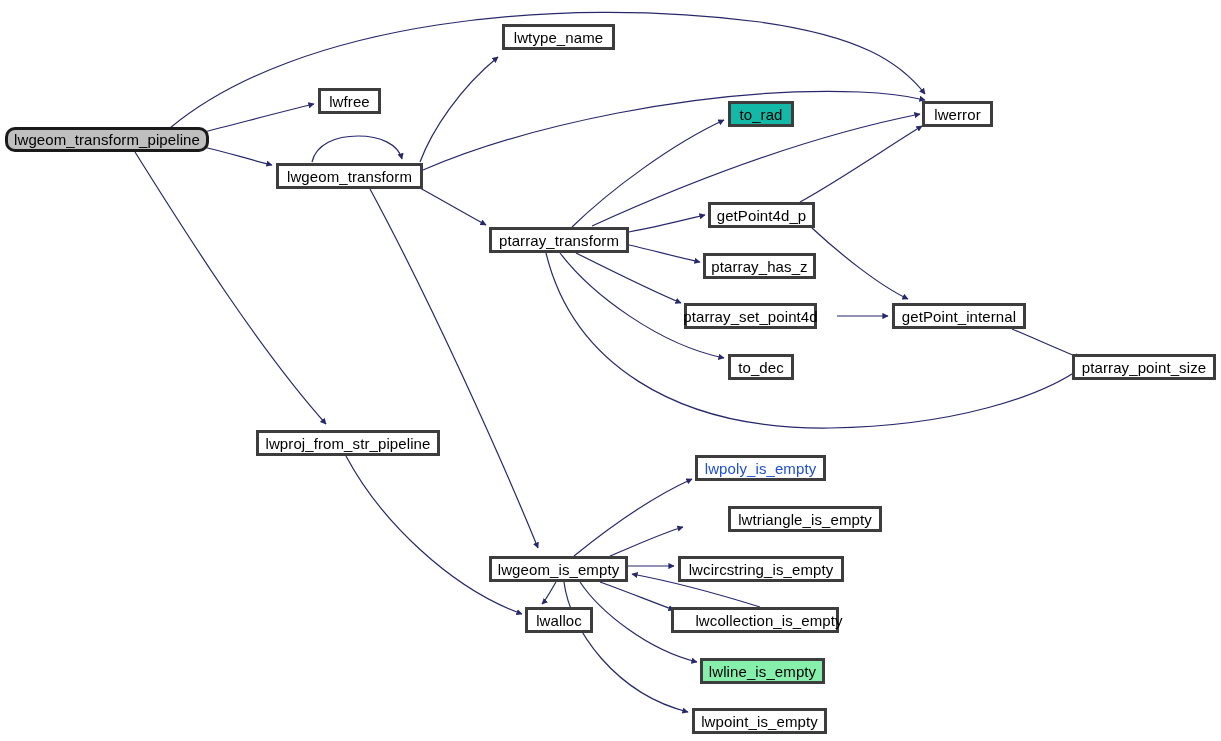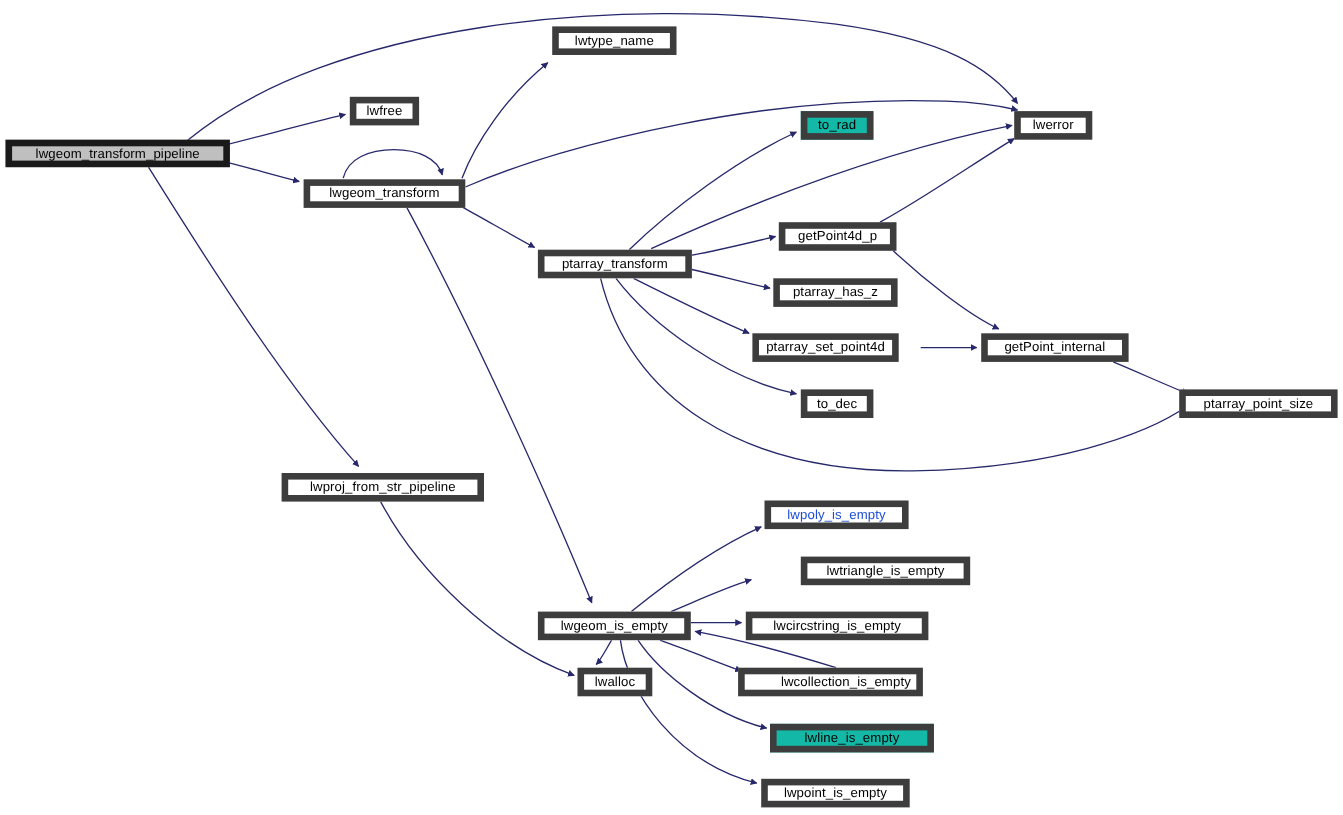--- a/index.html
+++ b/index.html
@@ -20,35 +20,36 @@
     position: absolute;
     left: 0;
     top: 0;
     width: 1221px;
     height: 741px;
     pointer-events: none;
   }
   .gnode {
     position: absolute;
     box-sizing: border-box;
-    border: 6px solid #22c55e;
+    border: 3px solid #22c55e;
     background: #ffffff;
     color: #000000;
-    font-size: 12px;
+    font-size: 15px;
     line-height: 1;
     display: flex;
     align-items: center;
     justify-content: center;
     white-space: nowrap;
     letter-spacing: 0.1px;
     z-index: 5;
   }
   .gnode.root {
     background: #bfbfbf;
     border-color: #1a1a1a;
+    border-radius: 10px;
   }
   .gnode-label {
     display: block;
     padding: 0 6px;
     transform: translateY(-0.5px);
   }
 </style>
 </head>
 <body>
 
@@ -147,21 +148,21 @@
       </div>
       <div class="gnode" style="left: 678px; top: 556px; width: 166px; height: 26px; border-color: rgb(61, 61, 61); background: rgb(255, 255, 255); color: rgb(0, 0, 0);">
         <span class="gnode-label">lwcircstring_is_empty</span>
       </div>
       <div class="gnode" style="left: 525px; top: 607px; width: 68px; height: 26px; border-color: rgb(61, 61, 61); background: rgb(255, 255, 255); color: rgb(0, 0, 0);">
         <span class="gnode-label">lwalloc</span>
       </div>
       <div class="gnode" style="left: 671px; top: 607px; width: 168px; height: 26px; border-color: rgb(61, 61, 61); background: rgb(255, 255, 255); color: rgb(0, 0, 0); padding-left: 28px;">
         <span class="gnode-label">lwcollection_is_empty</span>
       </div>
-      <div class="gnode" style="left: 700px; top: 658px; width: 149px; height: 26px; border-color: rgb(61, 61, 61); background: #14b8a6; color: rgb(0, 0, 0); text-align: right;">
+      <div class="gnode" style="left: 700px; top: 658px; width: 125px; height: 26px; border-color: rgb(61, 61, 61); background: #86efac; color: rgb(0, 0, 0); text-align: right;">
         <span class="gnode-label">lwline_is_empty</span>
       </div>
       <div class="gnode" style="left: 692px; top: 708px; width: 135px; height: 26px; border-color: rgb(61, 61, 61); background: rgb(255, 255, 255); color: rgb(0, 0, 0);">
         <span class="gnode-label">lwpoint_is_empty</span>
       </div>
     </div>
 
 </div>
 
 </body></html>

